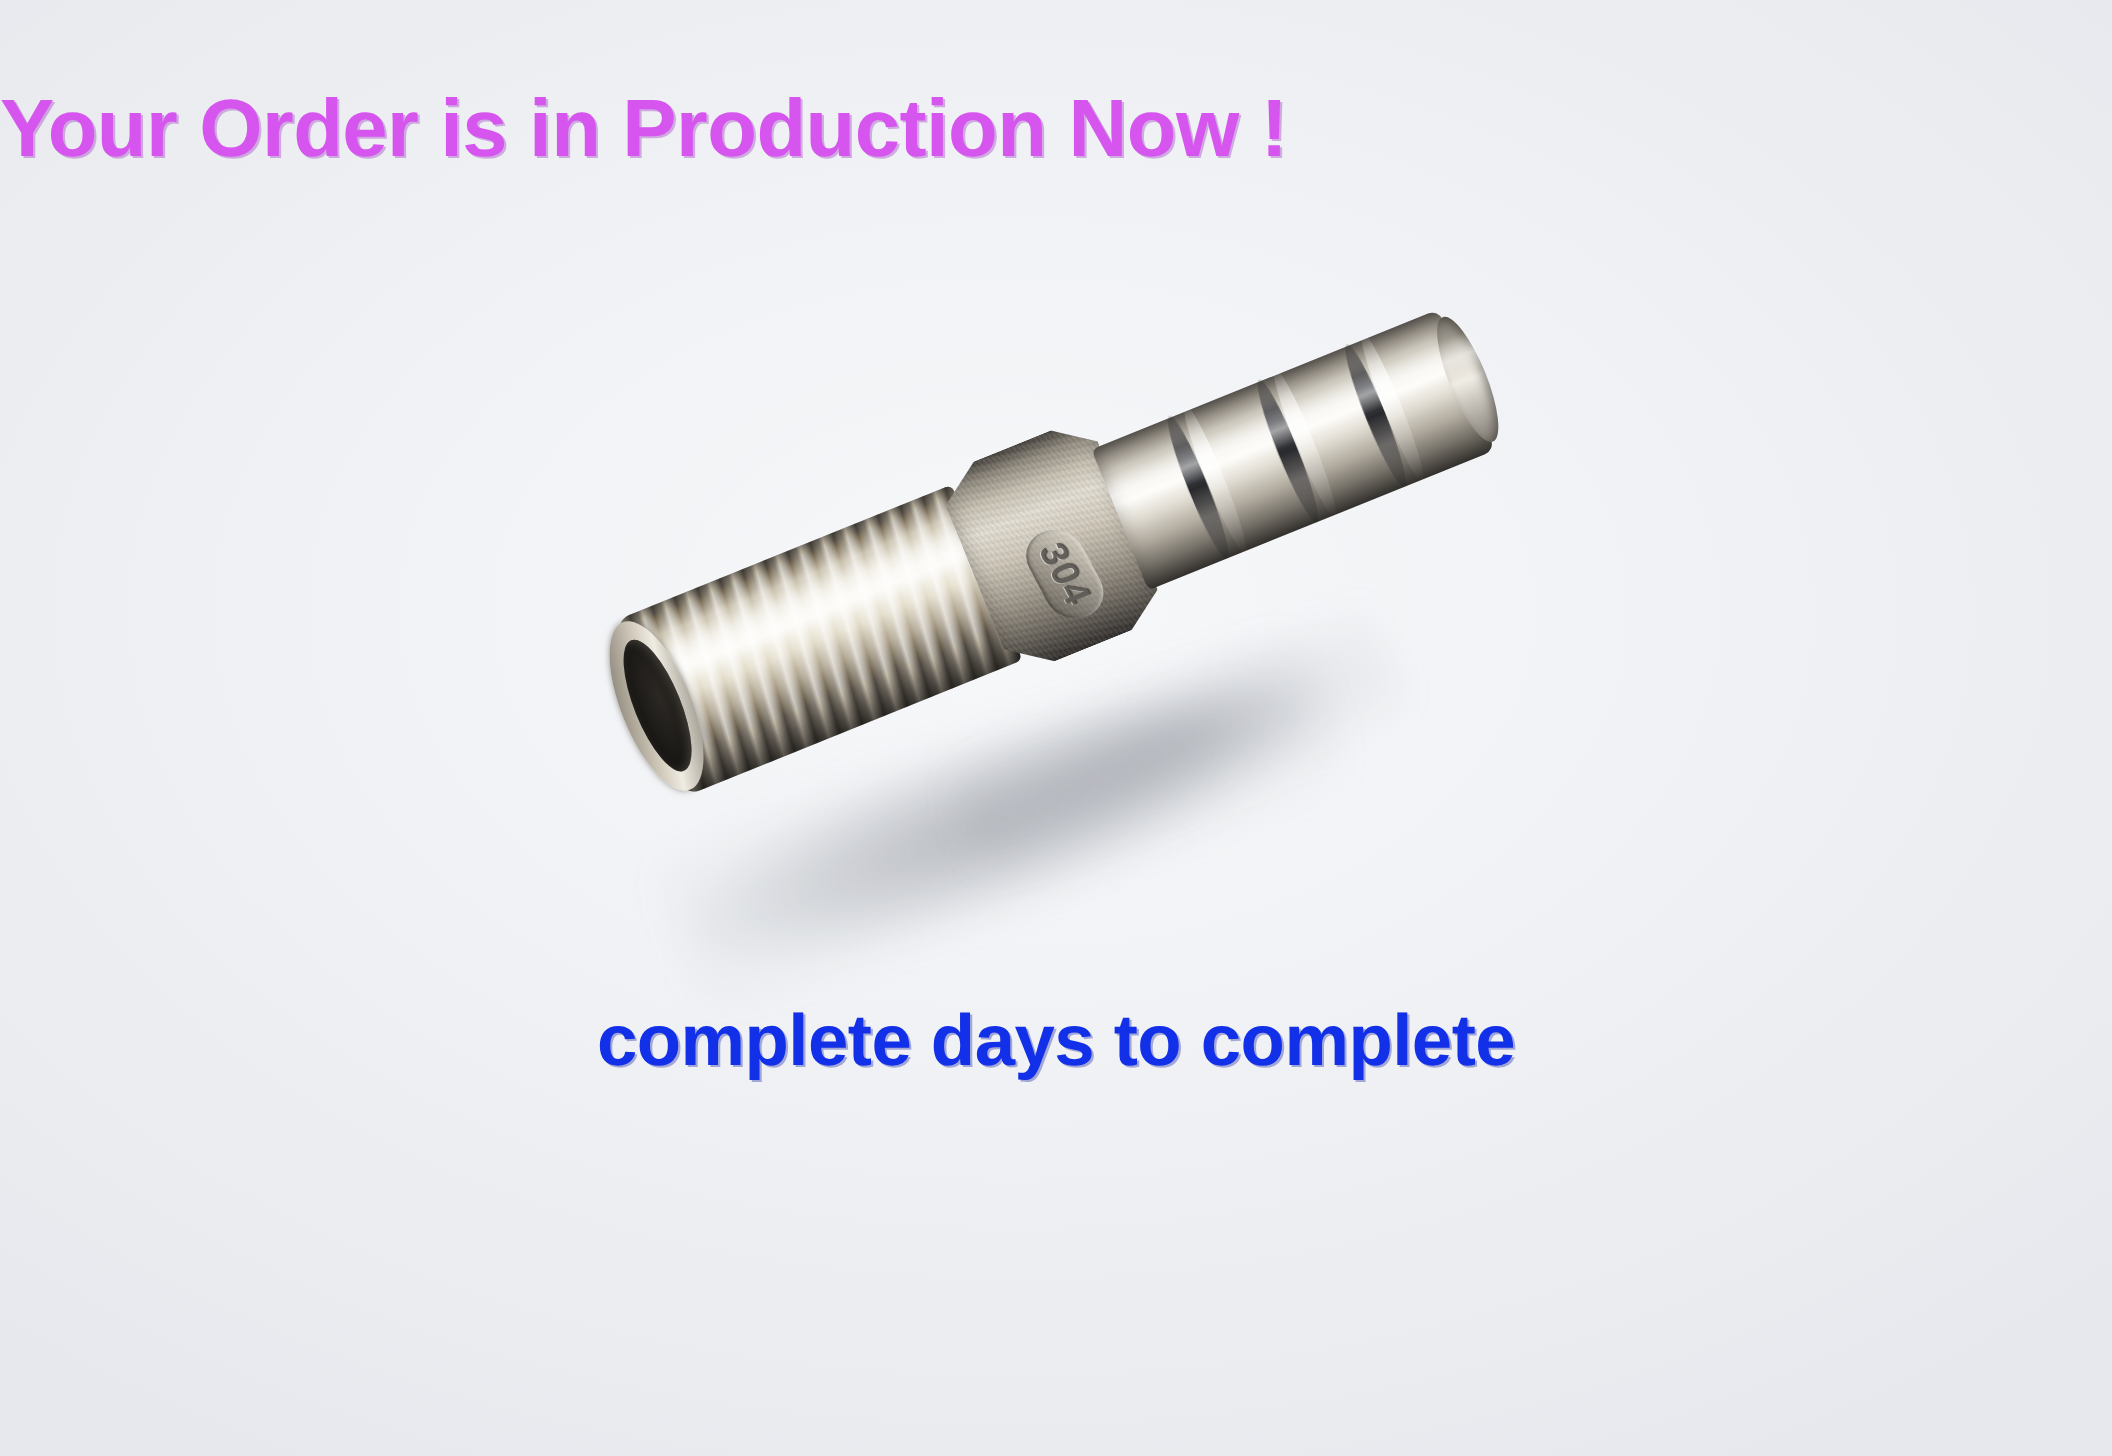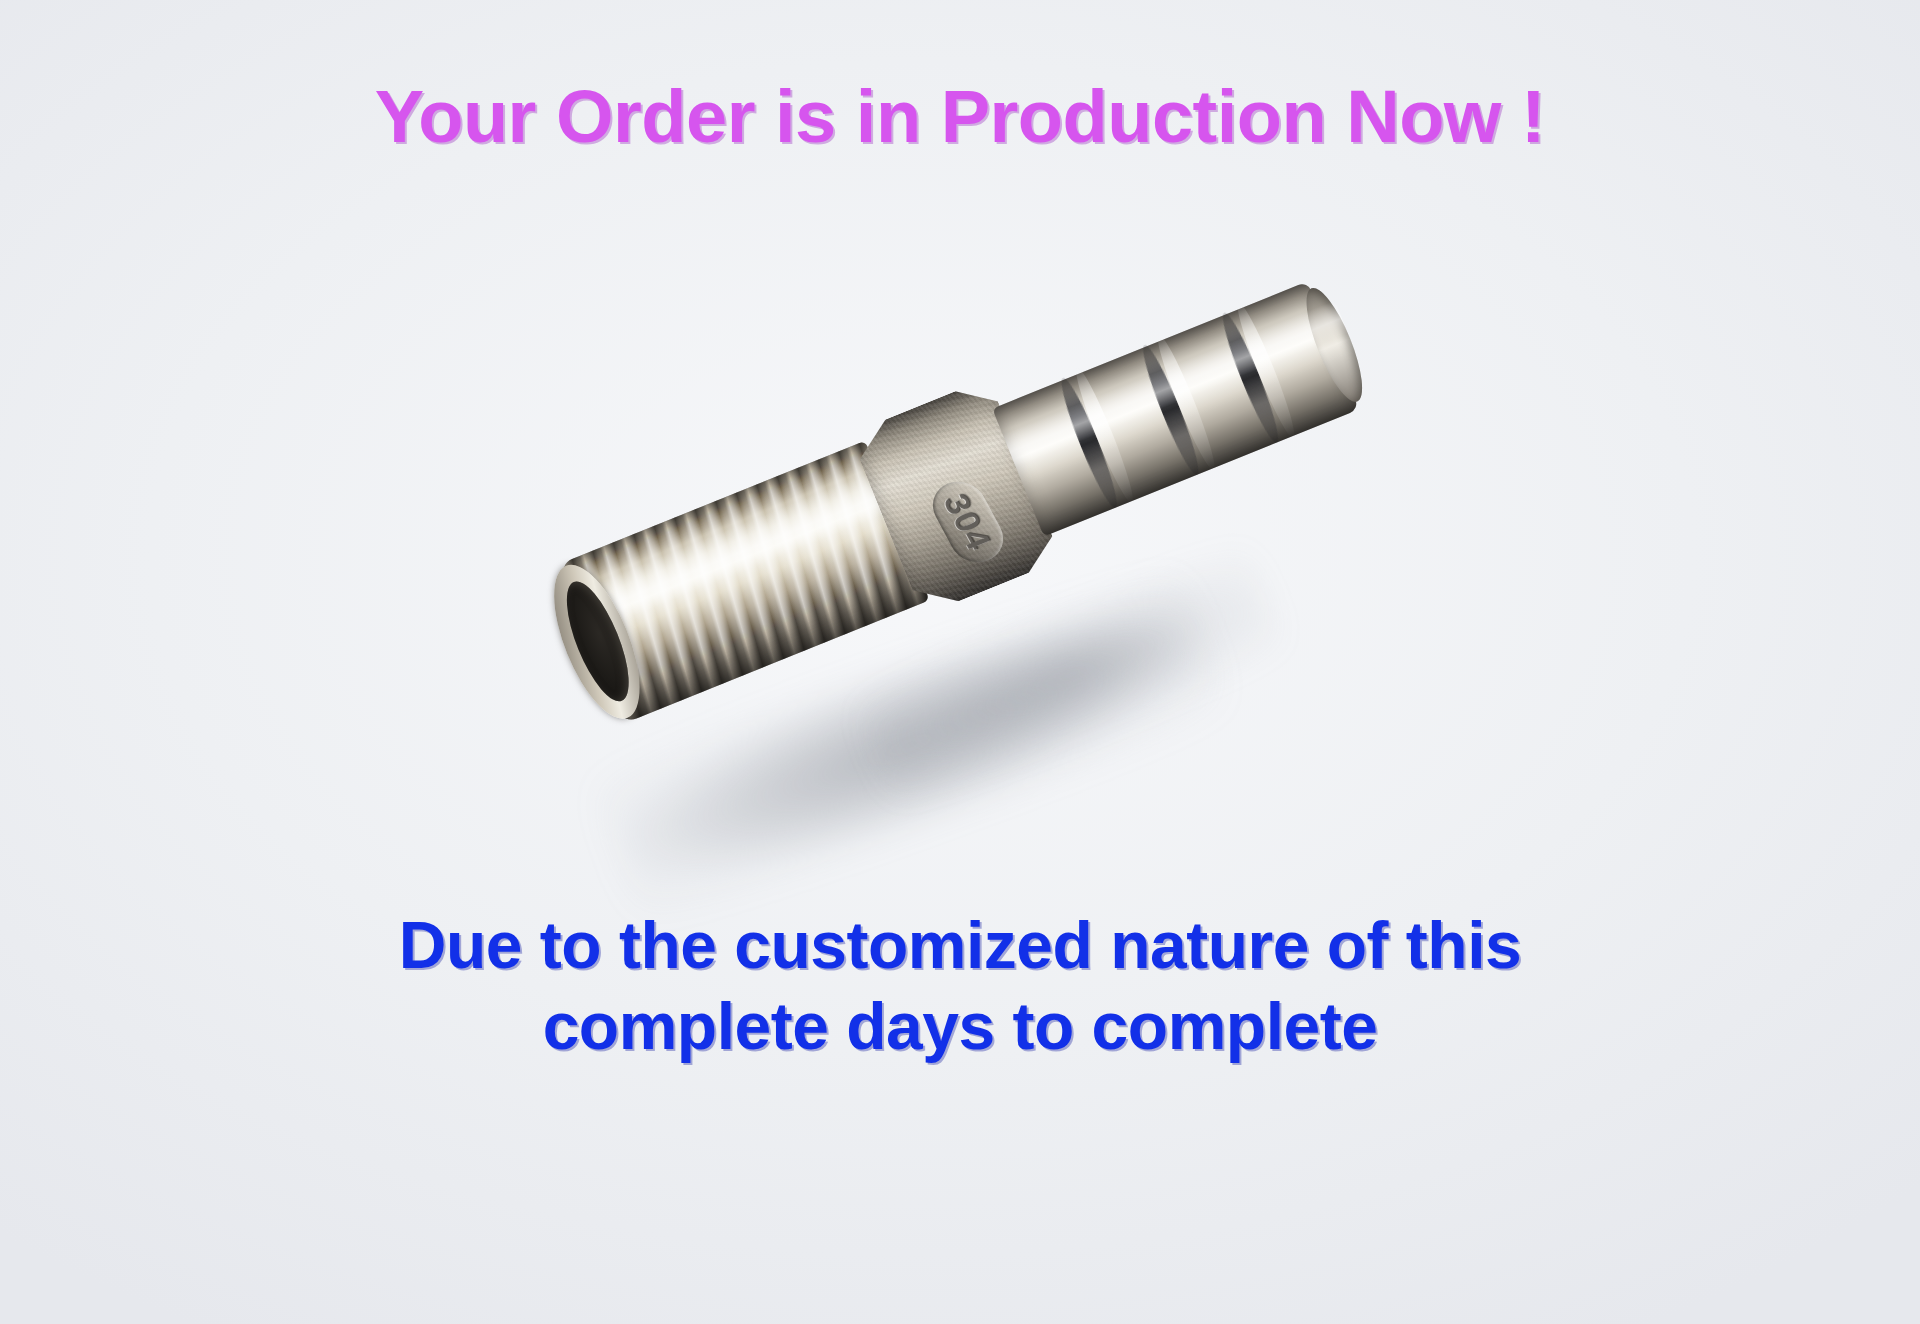--- a/index.html
+++ b/index.html
@@ -23,21 +23,21 @@
       radial-gradient(ellipse 1400px 900px at 48% 42%, #f7f8fa 0%, #eef0f3 55%, #e6e8ed 100%);
     overflow: hidden;
   }
 
   
   #headline {
     position: absolute;
     top: 78px;
     left: 0;
     width: 1920px;
-    text-align: center;
+    text-align: left;
     font-size: 74px;
     font-weight: bold;
     letter-spacing: -0.5px;
     color: #d655ee;
     text-shadow: 2px 2px 0 rgba(150, 40, 190, 0.35);
     white-space: nowrap;
     line-height: 1.05;
   }
 
   
@@ -338,17 +338,16 @@
       <div class="barb-step s2"></div>
       <div class="barb-ring r3"></div>
       <div class="barb-step s3"></div>
       <div class="barb-tip"></div>
       <div class="shank-gloss"></div>
 
     </div>
   </div>
 
   <div id="body-copy">
-    <span class="line">Due to the customized nature of this</span>
     <span class="line">complete days to complete</span>
   </div>
 
 </div>
 
 </body></html>

